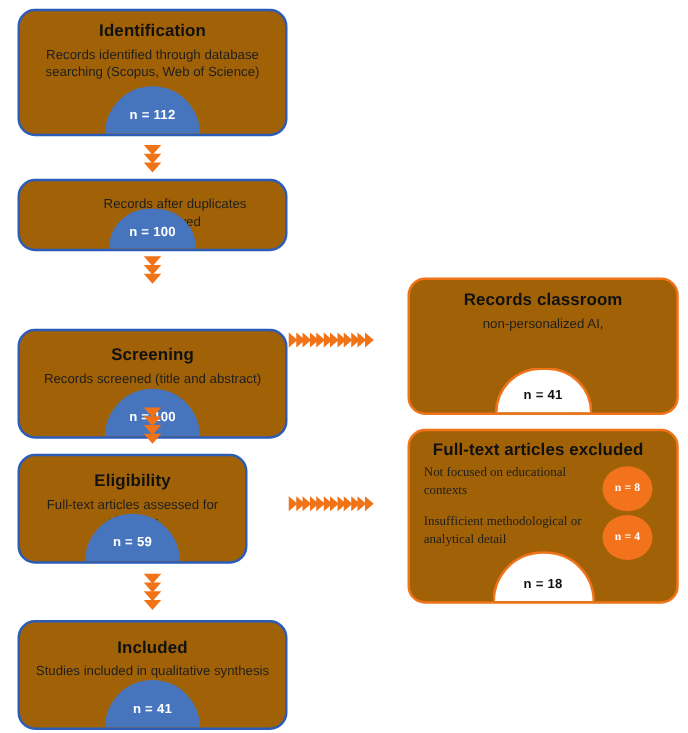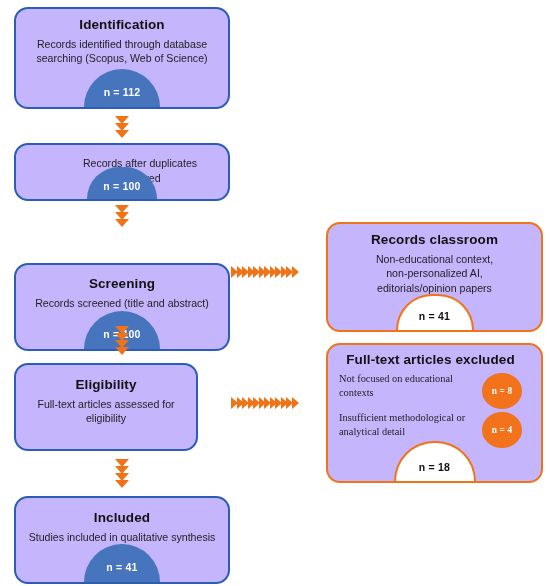--- a/index.html
+++ b/index.html
@@ -14,21 +14,21 @@
     font-family: "Liberation Sans", sans-serif;
     overflow: hidden;
     color: #1a1a1a;
   }
 
   
   .node {
     position: absolute;
     box-sizing: border-box;
     border-radius: 14px;
-    background: #c4b5fd;
+    background: #a16207;
     overflow: hidden;
   }
   .node.blue  { border: 2.2px solid #2b5cb8; }
   .node.orange{ border: 2.2px solid #f07318; }
 
   .node-inner {
     position: relative;
     width: 100%;
     height: 100%;
     padding: 8px 12px 0 12px;
@@ -214,40 +214,41 @@
   <span class="chev-r"></span>
   <span class="chev-r"></span>
   <span class="chev-r"></span>
   <span class="chev-r"></span>
   <span class="chev-r"></span>
 </div>
 
 <div class="node orange" style="left:326px; top:222px; width:217px; height:110px;">
   <div class="node-inner" style="padding-top:8px;">
     <div class="stage-title">Records classroom</div>
-    <div class="stage-desc">Non-educational context,</div>
     <div class="stage-desc">non-personalized AI,</div>
-    <div class="stage-desc">editorials/opinion papers</div>
   </div>
   <div class="halfcircle hollow" style="width:78px; height:36px; border-top-left-radius:39px; border-top-right-radius:39px;">
     <span class="hc-label">n = 41</span>
   </div>
 </div>
 
 <div class="arrow-down" style="left:105px; top:319px; width:34px; height:41px;">
   <span class="chev-d"></span>
   <span class="chev-d"></span>
   <span class="chev-d"></span>
   <span class="chev-d"></span>
 </div>
 
 <div class="node blue" style="left:14px; top:363px; width:184px; height:88px;">
   <div class="node-inner" style="padding-top:12px;">
     <div class="stage-title">Eligibility</div>
     <div class="stage-desc">Full-text articles assessed for eligibility</div>
+  </div>
+  <div class="halfcircle filled">
+    <span class="hc-label">n = 59</span>
   </div>
 </div>
 
 <div class="arrow-right" style="left:231px; top:395px; width:100px; height:16px;">
   <span class="chev-r"></span>
   <span class="chev-r"></span>
   <span class="chev-r"></span>
   <span class="chev-r"></span>
   <span class="chev-r"></span>
   <span class="chev-r"></span>

